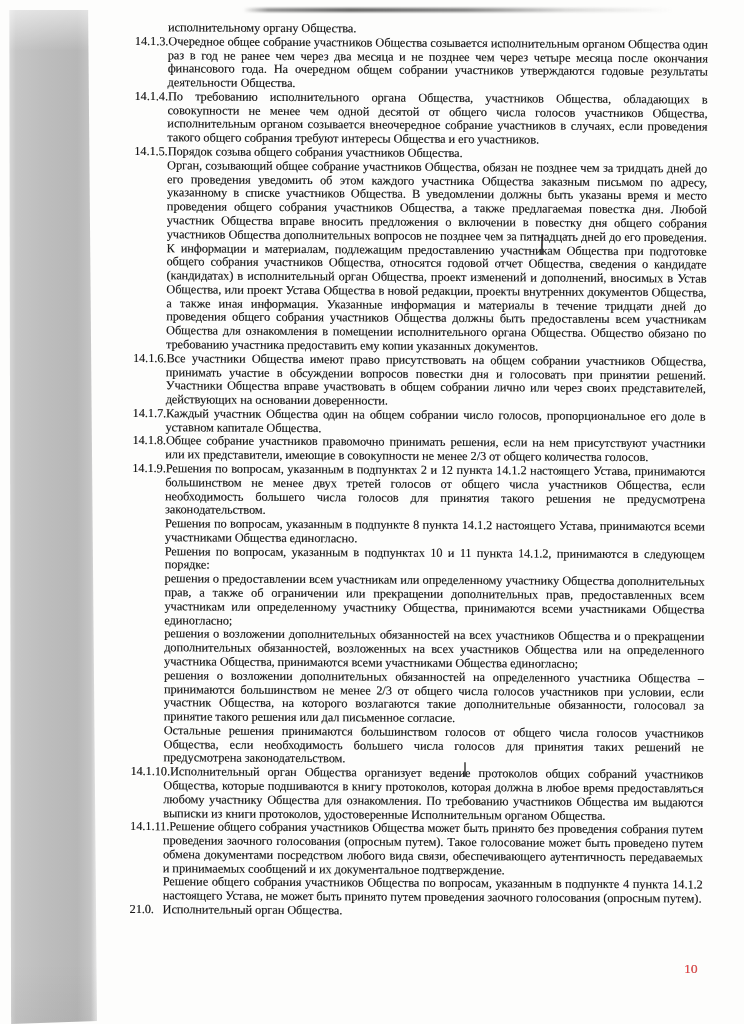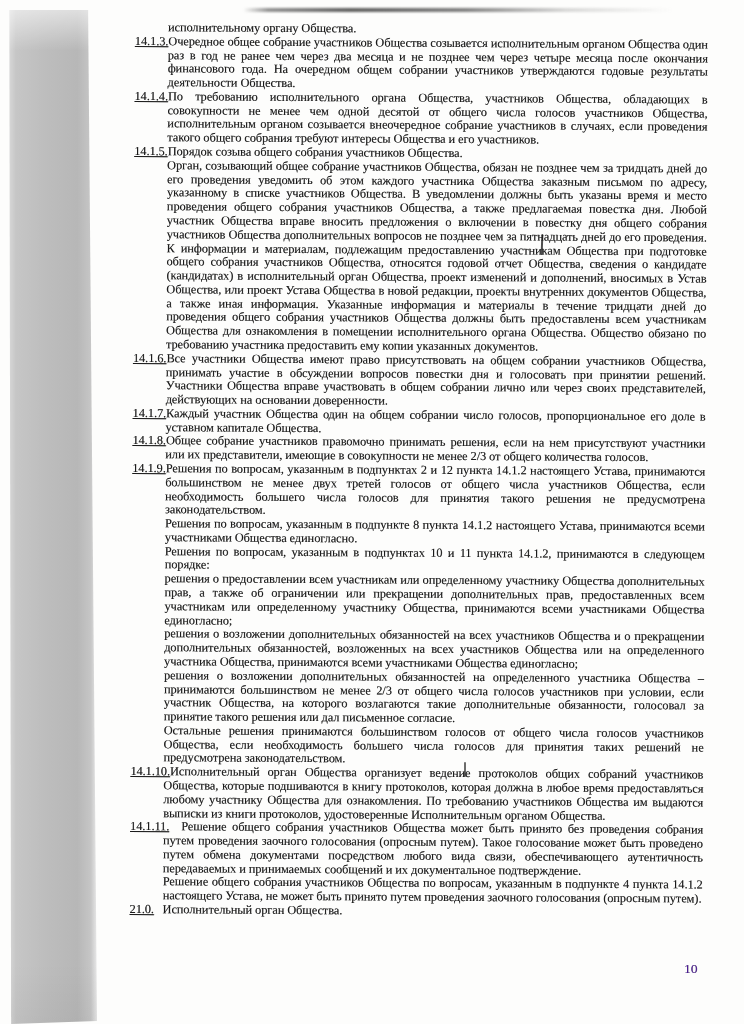--- a/index.html
+++ b/index.html
@@ -72,30 +72,29 @@
     transform-origin: 0 0;
   }
   .item { padding-left: 33px; }
   .item p { margin: 0; }
   .p-first { text-indent: -33px; }
   .num {
     display: inline-block;
     min-width: 33px;
     text-indent: 0;
     white-space: nowrap;
-    text-decoration: underline;
   }
-  .num-wide { margin-right: 12px; }
+  .num-wide { }
 
   .page-number {
     position: absolute;
     left: 684px;
     top: 961px;
     font-size: 13.5px;
-    color: #4c1d95;
+    color: #ef4444;
     text-shadow: 0.25px 0 0 rgba(25,25,25,0.5);
   }
 </style>
 </head>
 <body>
 
 <div class="page">
 
   <div class="scan-strip"></div>
   <div class="top-streak"></div>

